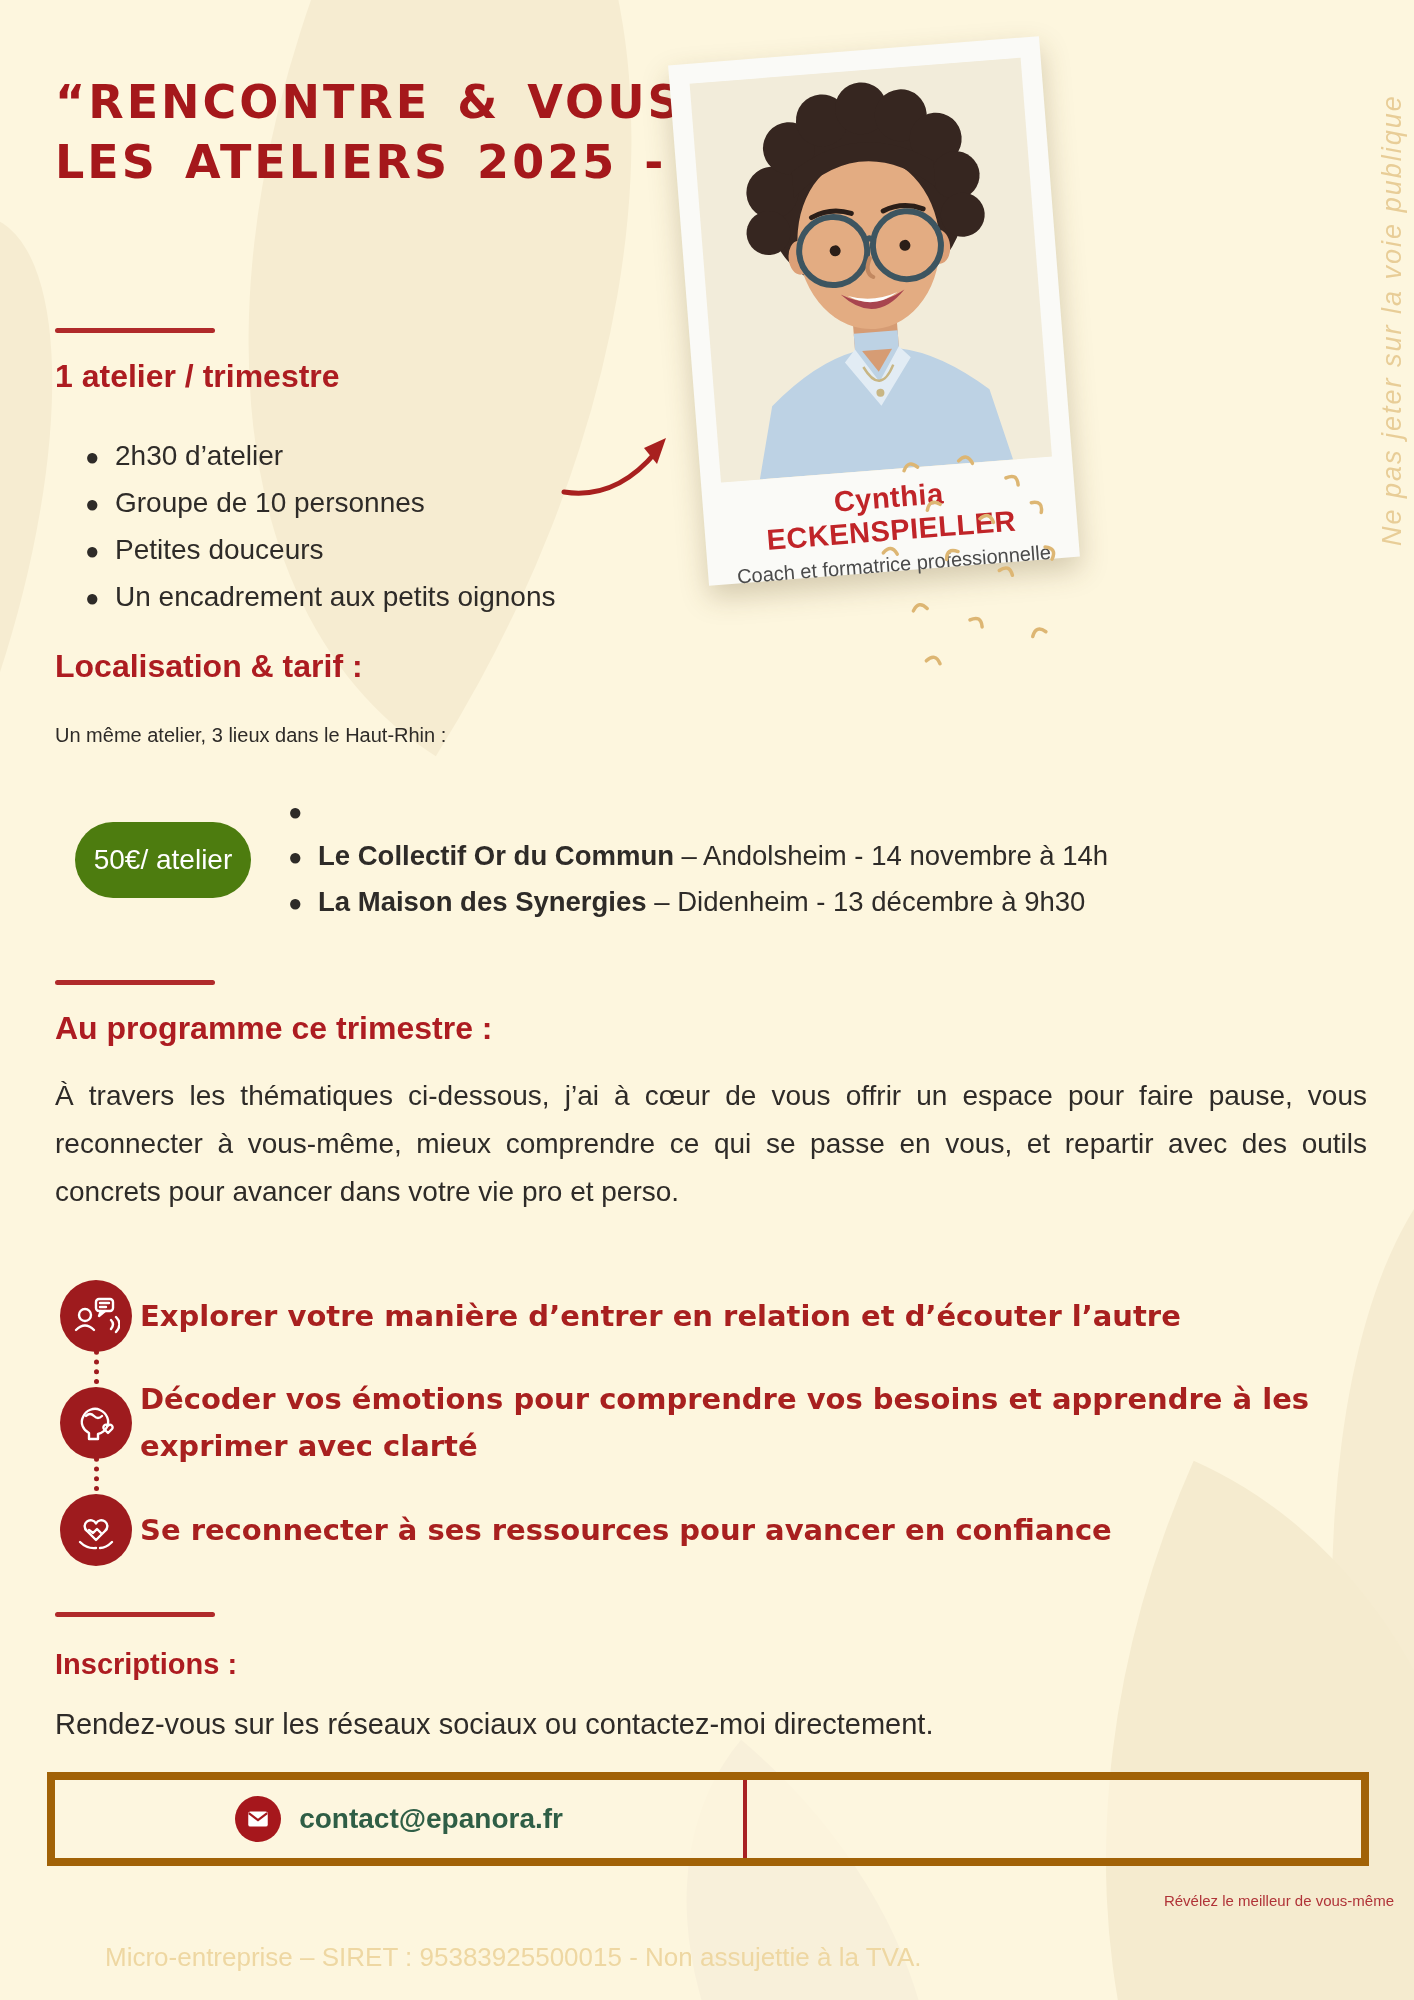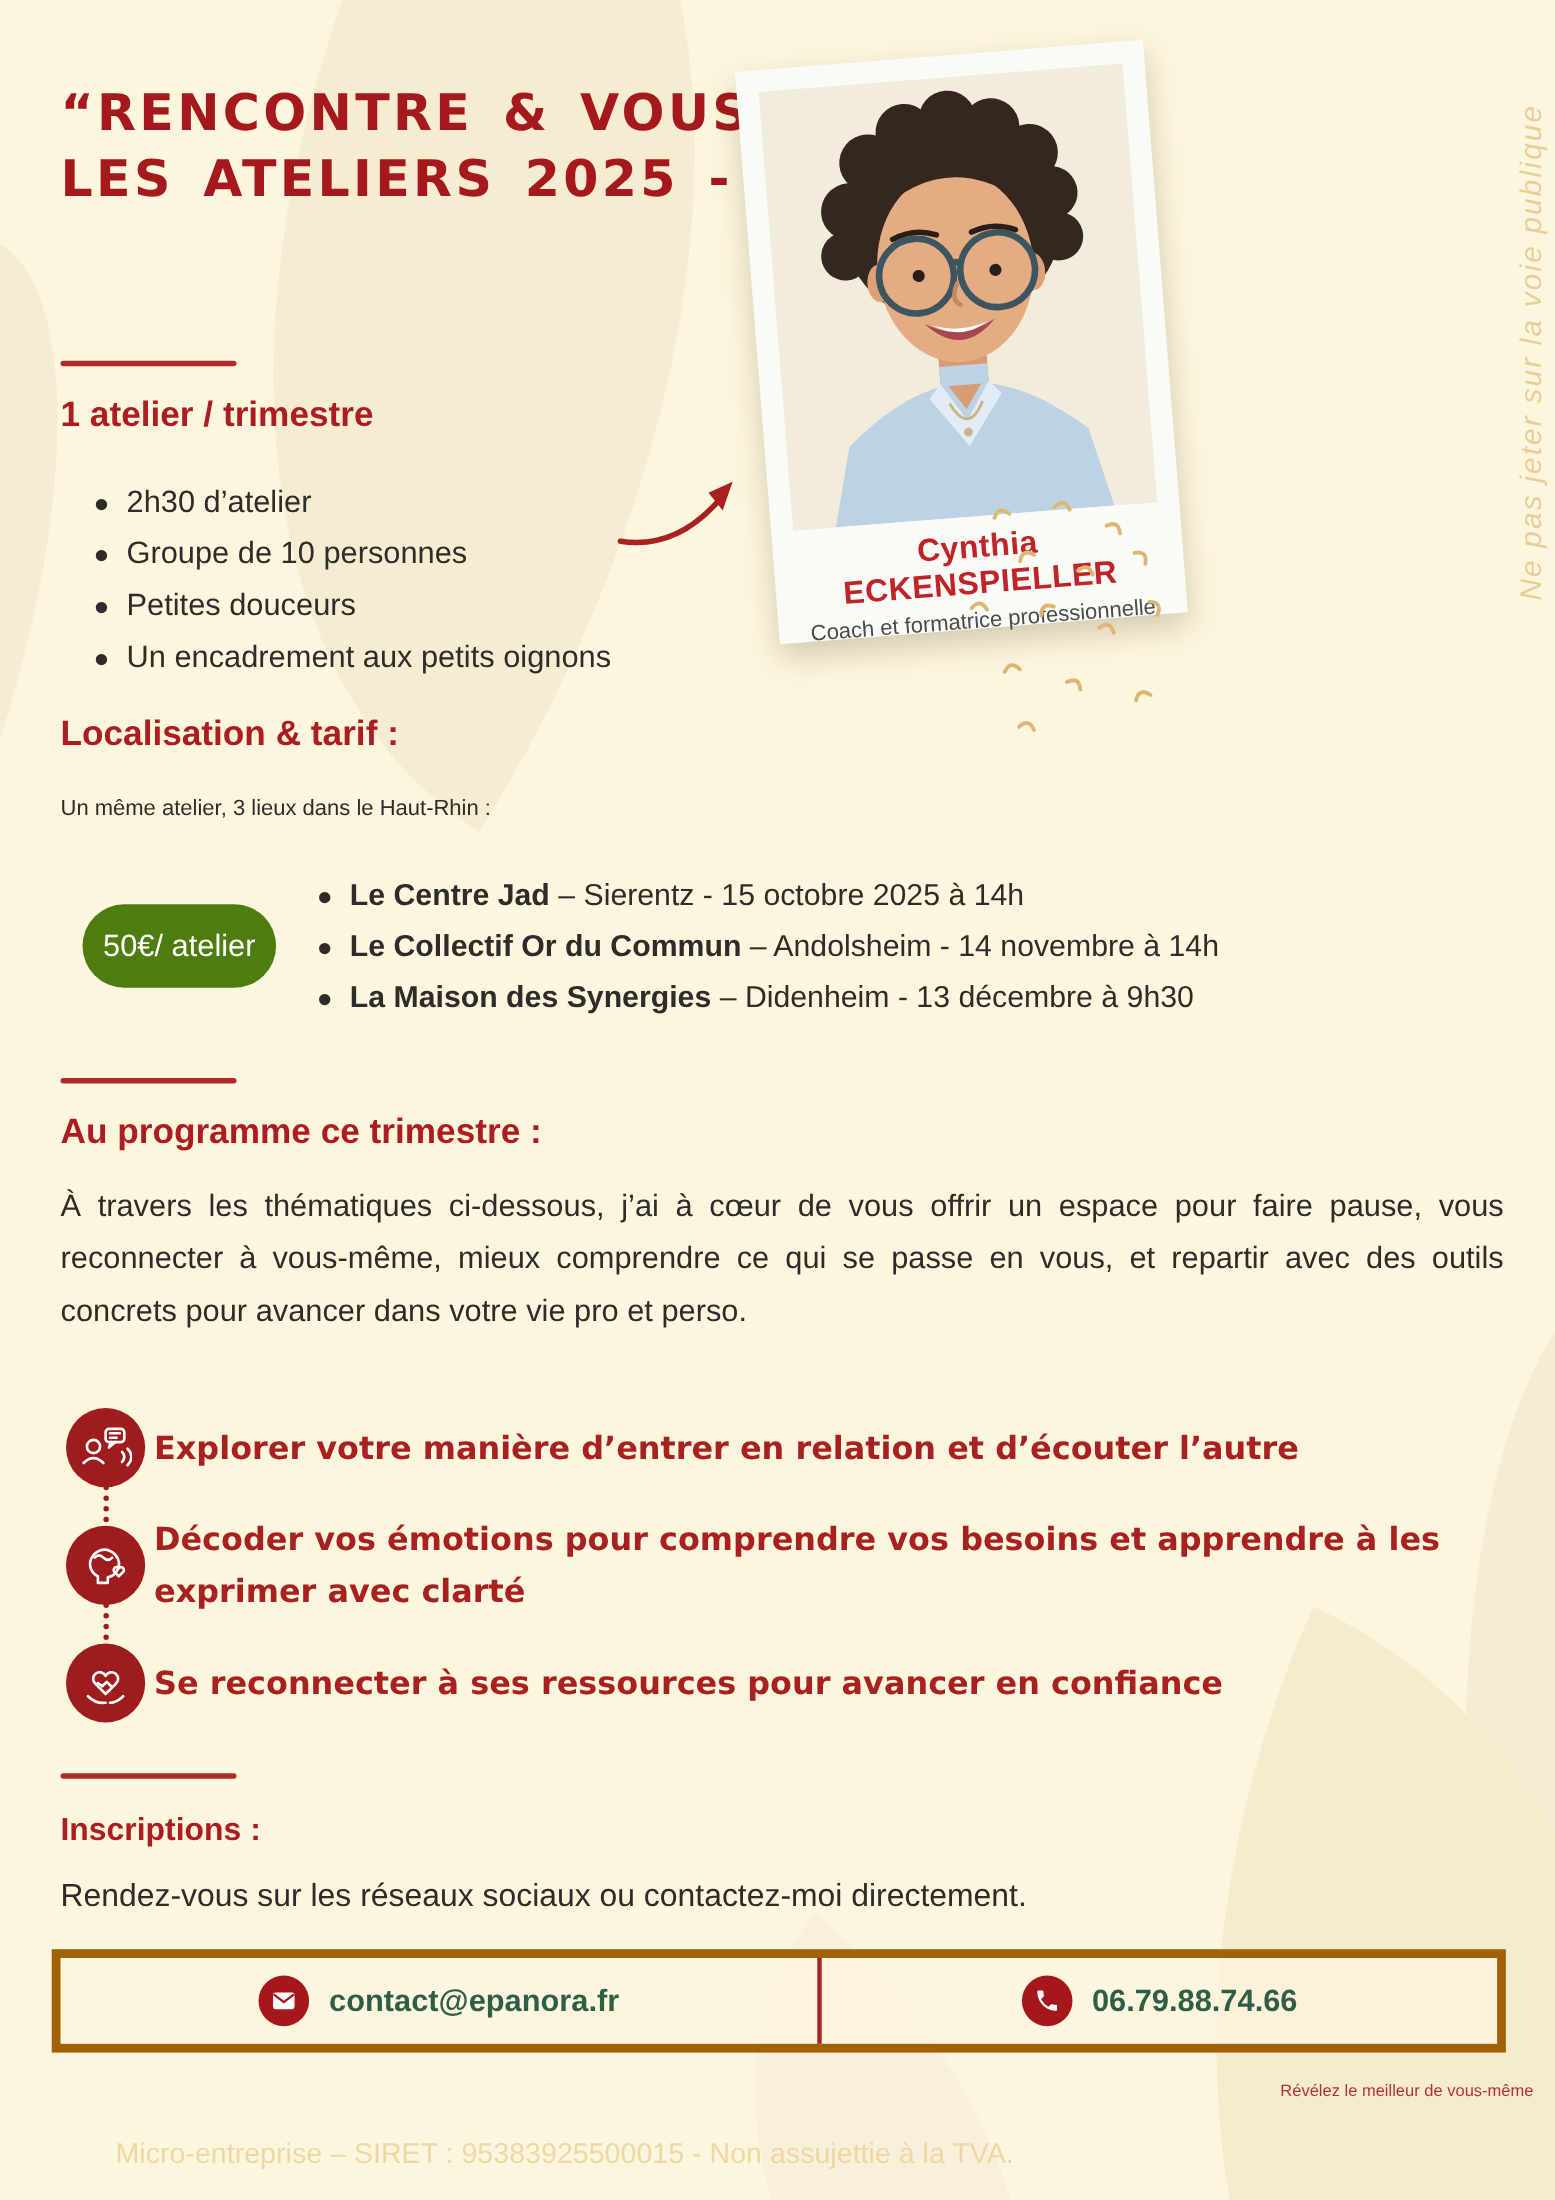--- a/index.html
+++ b/index.html
@@ -258,21 +258,20 @@
         <span>Un encadrement aux petits oignons</span>
       </div>
     </div>
 
     <div class="red-h" style="top:648px;">Localisation &amp; tarif :</div>
     <div class="intro-line" style="top:724px;">Un même atelier, 3 lieux dans le Haut-Rhin :</div>
     <div class="price-badge">50€/ atelier</div>
     <div class="loc-list">
       <div class="loc-row">
         <span class="bullet-dot">●</span>
-        <span><span class="loc-name">Le Centre Jad</span><span> – Sierentz - 15 octobre 2025 à 14h</span></span>
       </div>
       <div class="loc-row">
         <span class="bullet-dot">●</span>
         <span><span class="loc-name">Le Collectif Or du Commun</span><span> – Andolsheim - 14 novembre à 14h</span></span>
       </div>
       <div class="loc-row">
         <span class="bullet-dot">●</span>
         <span><span class="loc-name">La Maison des Synergies</span><span> – Didenheim - 13 décembre à 9h30</span></span>
       </div>
     </div>
@@ -328,28 +327,20 @@
     <div class="contact-bar">
       <div class="contact-cell cell-email">
         <span class="contact-icon">
           <svg width="26" height="26" viewBox="0 0 24 24">
             <rect x="3" y="5" width="18" height="14" rx="2" fill="#fff"></rect>
             <path d="M3.5,6.5 L12,13 L20.5,6.5" stroke="#a6171c" stroke-width="2" fill="none"></path>
           </svg>
         </span>
         <span class="contact-text">contact@epanora.fr</span>
       </div>
-      <div class="contact-cell cell-phone">
-        <span class="contact-icon">
-          <svg width="24" height="24" viewBox="0 0 24 24" fill="#fff">
-            <path d="M6.62 10.79a15.05 15.05 0 0 0 6.59 6.59l2.2-2.2a1 1 0 0 1 1.05-.24c1.12.37 2.33.57 3.54.57a1 1 0 0 1 1 1V20a1 1 0 0 1-1 1C10.85 21 3 13.15 3 3.5a1 1 0 0 1 1-1H7.5a1 1 0 0 1 1 1c0 1.21.2 2.42.57 3.54a1 1 0 0 1-.24 1.05l-2.21 2.2z"></path>
-          </svg>
-        </span>
-        <span class="contact-text">06.79.88.74.66</span>
-      </div>
     </div>
 
     <div class="legal">Micro-entreprise – SIRET : 95383925500015 - Non assujettie à la TVA.</div>
 
     <div class="brand">
       <div class="brand-tagline">Révélez le meilleur de vous-même</div>
     </div>
 
   </div>
 </div>

